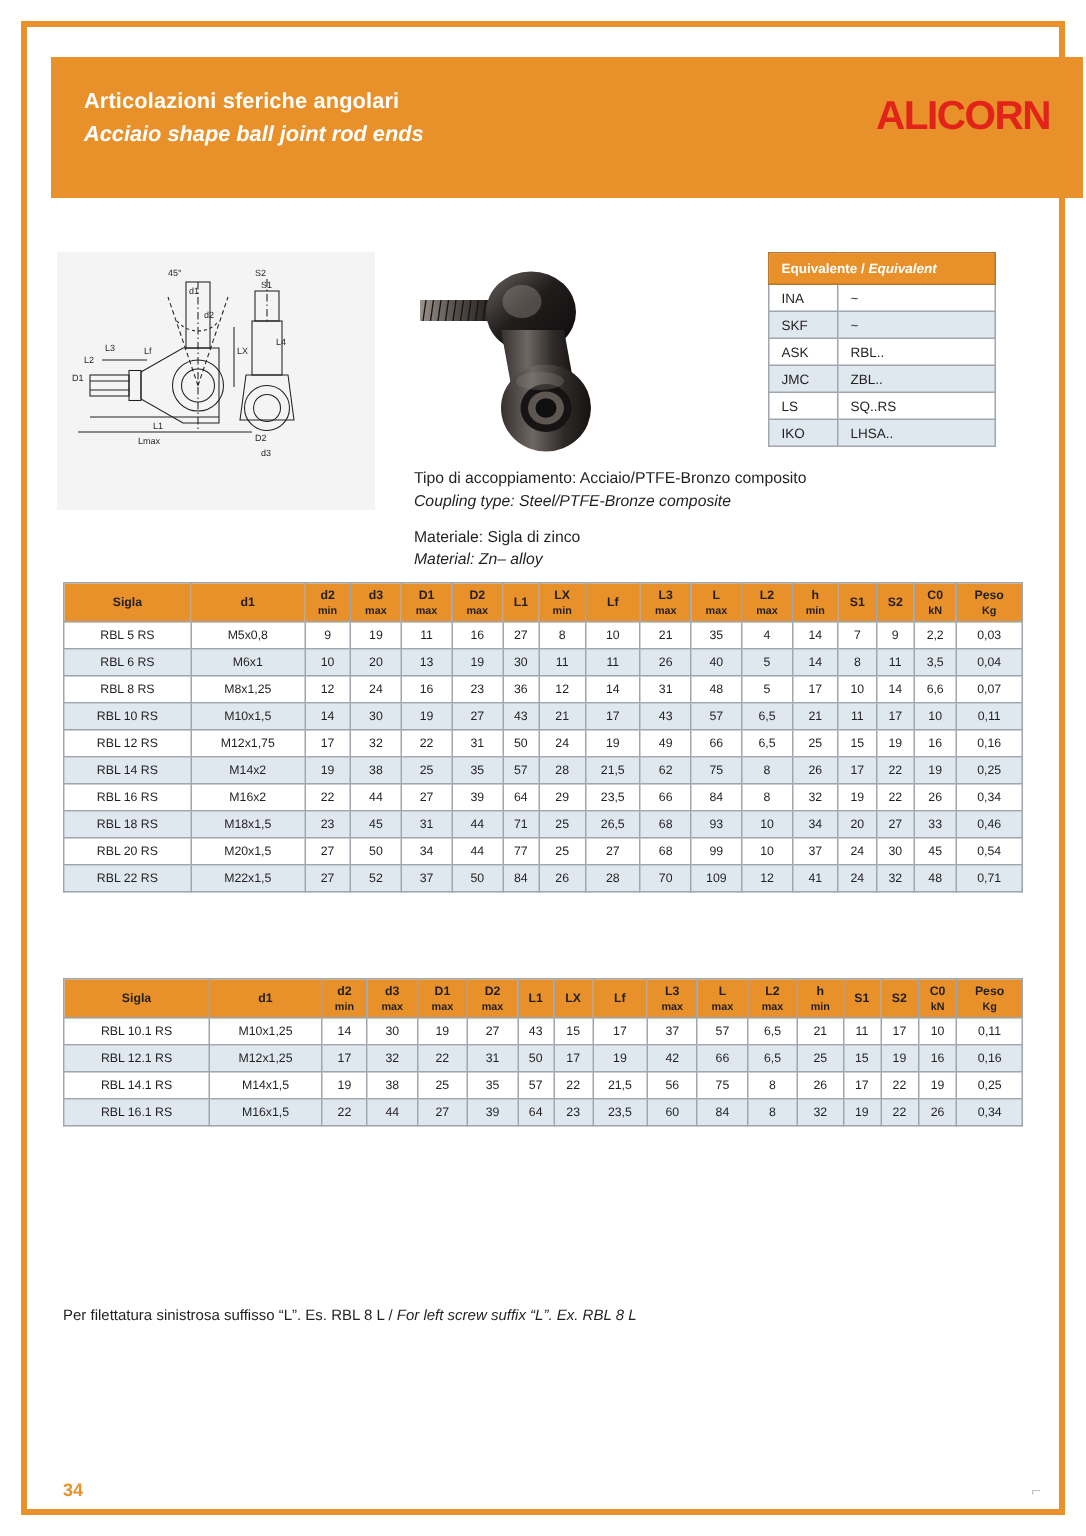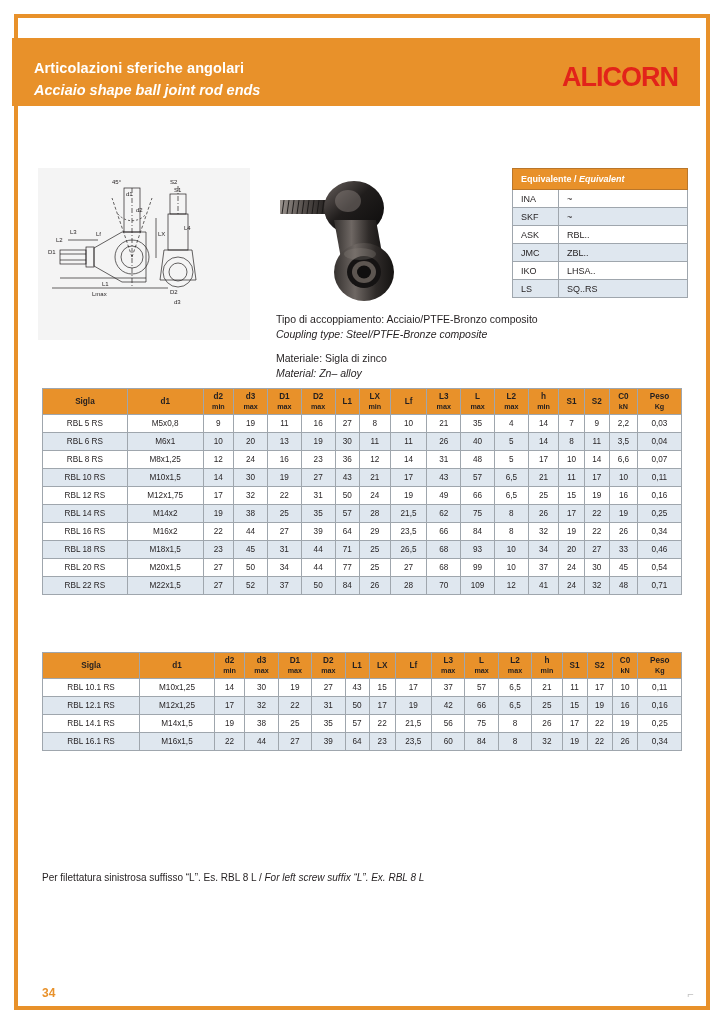--- a/index.html
+++ b/index.html
@@ -33,22 +33,22 @@
   }
   .page-border-bottom {
     position: absolute; left: 14px; bottom: 14px;
     width: 696px; height: 4px;
     background: #e8912a;
   }
 
   
   .header {
     position: absolute;
-    left: 12px; top: 38px;
-    width: 688px; height: 68px;
+    left: 34px; top: 38px;
+    width: 688px; height: 94px;
     background: #e8912a;
   }
   .header-titles {
     position: absolute; left: 22px; top: 20px;
   }
   .header-title-it {
     font-size: 14.5px; font-weight: bold; color: #ffffff;
     letter-spacing: 0.1px; line-height: 20px;
   }
   .header-title-en {
@@ -70,21 +70,21 @@
     background: #f4f4f4;
   }
   .photo {
     position: absolute; left: 272px; top: 168px;
     width: 148px; height: 148px;
   }
 
   
   .equiv {
     position: absolute; left: 512px; top: 168px;
-    width: 176px;
+    width: 152px;
     border-collapse: collapse;
     font-size: 9px;
   }
   .equiv th {
     background: #e8912a; color: #ffffff;
     font-weight: bold; font-size: 9px;
     text-align: left; padding: 5px 8px;
     border: 1px solid #b9762a;
   }
   .equiv th i { font-weight: bold; font-style: italic; }
@@ -290,26 +290,26 @@
     </tr>
     <tr>
       <td class="c1">ASK</td>
       <td>RBL..</td>
     </tr>
     <tr>
       <td class="c1">JMC</td>
       <td>ZBL..</td>
     </tr>
     <tr>
+      <td class="c1">LS</td>
+      <td>SQ..RS</td>
+    </tr>
+    <tr>
       <td class="c1">IKO</td>
       <td>LHSA..</td>
-    </tr>
-    <tr>
-      <td class="c1">LS</td>
-      <td>SQ..RS</td>
     </tr>
   </tbody>
 </table>
 
 <div class="coupling">
   <div class="it">Tipo di accoppiamento: Acciaio/PTFE-Bronzo composito</div>
   <div class="en">Coupling type: Steel/PTFE-Bronze composite</div>
   <div class="gap"></div>
   <div class="it">Materiale: Sigla di zinco</div>
   <div class="en">Material: Zn– alloy</div>

